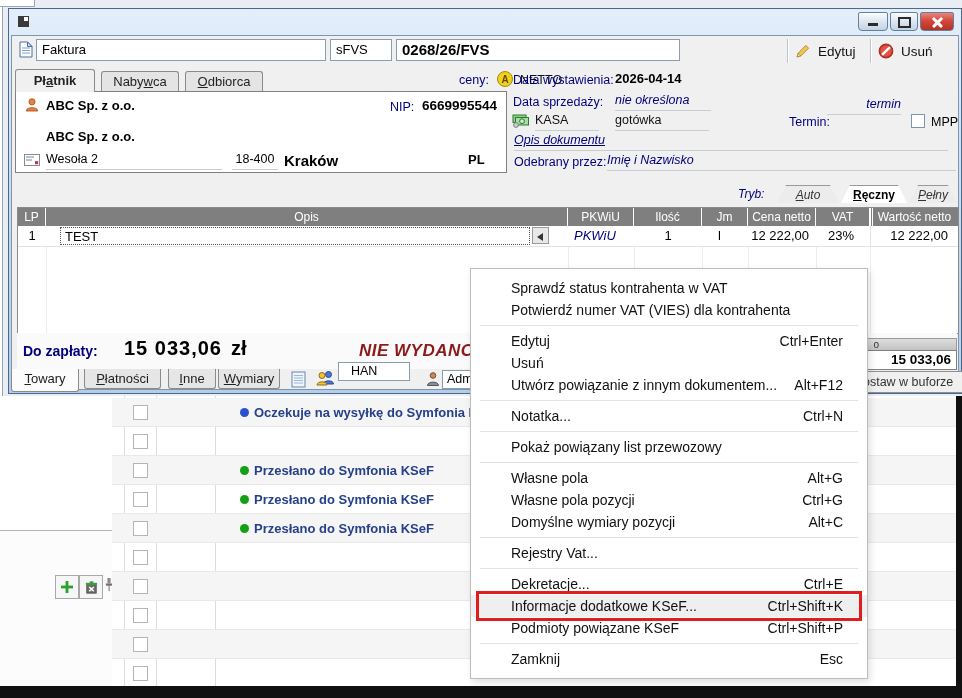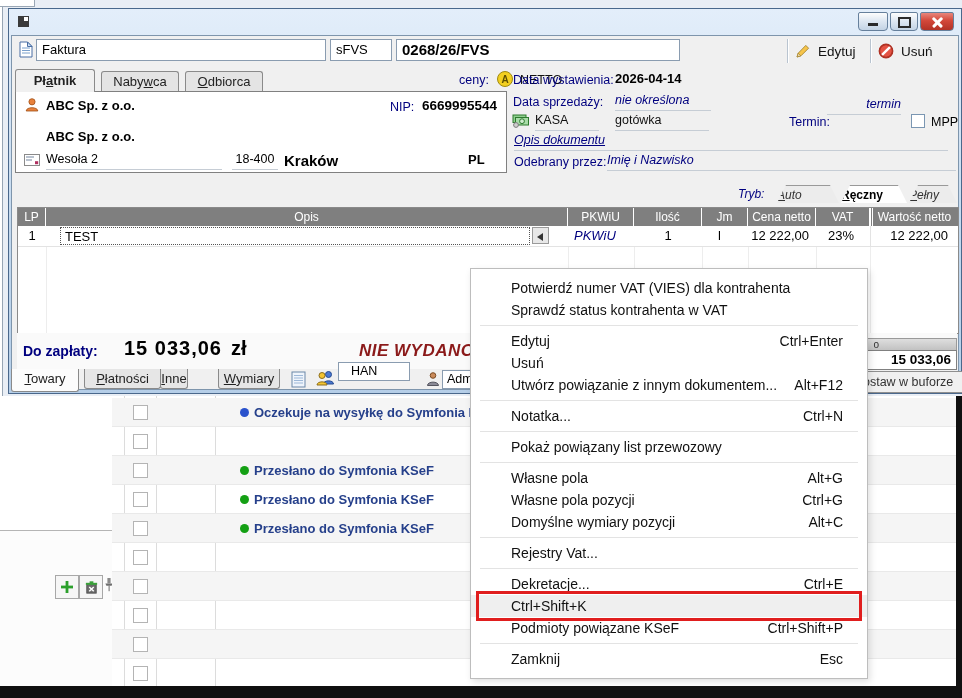--- a/index.html
+++ b/index.html
@@ -41,21 +41,21 @@
   .tb-btn-label{font-size:13.5px;color:#111;}
   
   .tab{position:absolute;height:20px;top:62px;background:#e4e4e4;border:1px solid #8a8a8a;border-bottom:none;border-radius:3px 3px 0 0;text-align:center;font-size:13px;line-height:20px;box-sizing:border-box;color:#222;}
   .tab.sel{top:60px;height:23px;background:#f0f0f0;font-weight:bold;line-height:22px;z-index:3;}
   .key{text-decoration:underline;}
   .payerbox{position:absolute;left:6px;top:82px;width:492px;height:82px;background:#fff;border:1px solid #808080;box-sizing:border-box;z-index:2;}
   .lbl{color:#00007f;font-size:12.5px;}
   .ufield{border-bottom:1px solid #c6cdd5;height:17px;font-size:12.5px;position:absolute;}
   .ital{font-style:italic;color:#00007f;}
   
-  .mtab{position:absolute;top:176px;height:18px;font-size:12px;line-height:18px;background:#ececec;clip-path:polygon(9px 0,calc(100% - 9px) 0,100% 100%,0 100%);color:#333;box-sizing:border-box;border-top:1px solid #999;}
+  .mtab{position:absolute;top:176px;height:18px;font-size:12px;line-height:18px;text-align:center;background:#ececec;clip-path:polygon(9px 0,calc(100% - 9px) 0,100% 100%,0 100%);color:#333;box-sizing:border-box;border-top:1px solid #999;}
   .mtab.sel{background:#ffffff;font-weight:bold;color:#000;}
   
   .itable{position:absolute;left:8px;top:198px;width:940px;border:1px solid #8a8a8a;background:#fff;box-sizing:content-box;}
   .ithead{display:flex;height:18px;background:#7f7f7f;color:#fff;font-size:12px;}
   .ithead>div{line-height:18px;text-align:center;border-right:1px solid #fff;box-sizing:border-box;overflow:hidden;white-space:nowrap;}
   .itrow{display:flex;height:20px;font-size:13px;border-bottom:1px solid #e3e3e3;}
   .itrow>div{line-height:20px;box-sizing:border-box;overflow:hidden;white-space:nowrap;}
   .itbody{position:relative;height:86px;background:#fff;}
   .guide{position:absolute;top:0;bottom:0;width:1px;background:#ededed;}
   .focusrect{position:absolute;left:14px;top:1px;bottom:1px;width:470px;border:1px dotted #555;box-sizing:border-box;line-height:16px;padding:1px 0 0 4px;}
@@ -322,21 +322,21 @@
     <div class="abs" style="left:838px;top:362px;width:116px;height:22px;background:#f0f0f0;border:1px solid #8f8f8f;box-sizing:border-box;text-align:center;font-size:12.5px;line-height:20px;color:#333;">
       <span></span><span class="key">z</span><span>ostaw w buforze</span>
     </div>
 
     <div class="btab sel" style="left:2px;width:68px;">
       <span></span><span class="key">T</span><span>owary</span>
     </div>
     <div class="btab" style="left:75px;width:77px;">
       <span></span><span class="key">P</span><span>łatności</span>
     </div>
-    <div class="btab" style="left:151px;width:28px;">
+    <div class="btab" style="left:159px;width:48px;">
       <span></span><span class="key">I</span><span>nne</span>
     </div>
     <div class="btab" style="left:209px;width:62px;">
       <span></span><span class="key">W</span><span>ymiary</span>
     </div>
     <div class="abs" style="left:282px;top:362px;">
       <svg width="16" height="17" viewBox="0 0 16 17">
           <rect x="1" y="1" width="13" height="15" fill="#eef4fb" stroke="#6a87a8"></rect>
           <line x1="3" y1="4.5" x2="12" y2="4.5" stroke="#9db8d8"></line>
           <line x1="3" y1="7" x2="12" y2="7" stroke="#9db8d8"></line>
@@ -357,27 +357,27 @@
       <svg width="14" height="16" viewBox="0 0 14 16">
           <circle cx="7" cy="4.5" r="2.8" fill="#c98a5a" stroke="#7a4a22"></circle>
           <path d="M1.5 14.5 c0-4.5 11-4.5 11 0 z" fill="#8a8a96" stroke="#55555f"></path>
         </svg>
     </div>
     <div class="fld" style="left:433px;top:361px;width:86px;height:19px;font-size:12.5px;padding:1px 4px;"><span>Admin</span></div>
   </div>
 
   <div class="menu">
     <div class="mi">
+      <span class="ml">Sprawdź status kontrahenta w VAT</span>
+        <span class="ms"></span>
+    </div>
+    <div class="mi">
       <span class="ml">Potwierdź numer VAT (VIES) dla kontrahenta</span>
         <span class="ms"></span>
     </div>
-    <div class="mi">
-      <span class="ml">Sprawdź status kontrahenta w VAT</span>
-        <span class="ms"></span>
-    </div>
     <div class="msep"></div>
     <div class="mi">
       <span class="ml">Edytuj</span>
         <span class="ms">Ctrl+Enter</span>
     </div>
     <div class="mi">
       <span class="ml">Usuń</span>
         <span class="ms"></span>
     </div>
     <div class="mi">
@@ -411,20 +411,21 @@
     <div class="mi">
       <span class="ml">Rejestry Vat...</span>
         <span class="ms"></span>
     </div>
     <div class="msep"></div>
     <div class="mi">
       <span class="ml">Dekretacje...</span>
         <span class="ms">Ctrl+E</span>
     </div>
     <div class="mi hl">
+      <span class="ml">Informacje dodatkowe KSeF...</span>
         <span class="ms">Ctrl+Shift+K</span>
       <span class="redbox"></span>
     </div>
     <div class="mi">
       <span class="ml">Podmioty powiązane KSeF</span>
         <span class="ms">Ctrl+Shift+P</span>
     </div>
     <div class="msep"></div>
     <div class="mi">
       <span class="ml">Zamknij</span>

